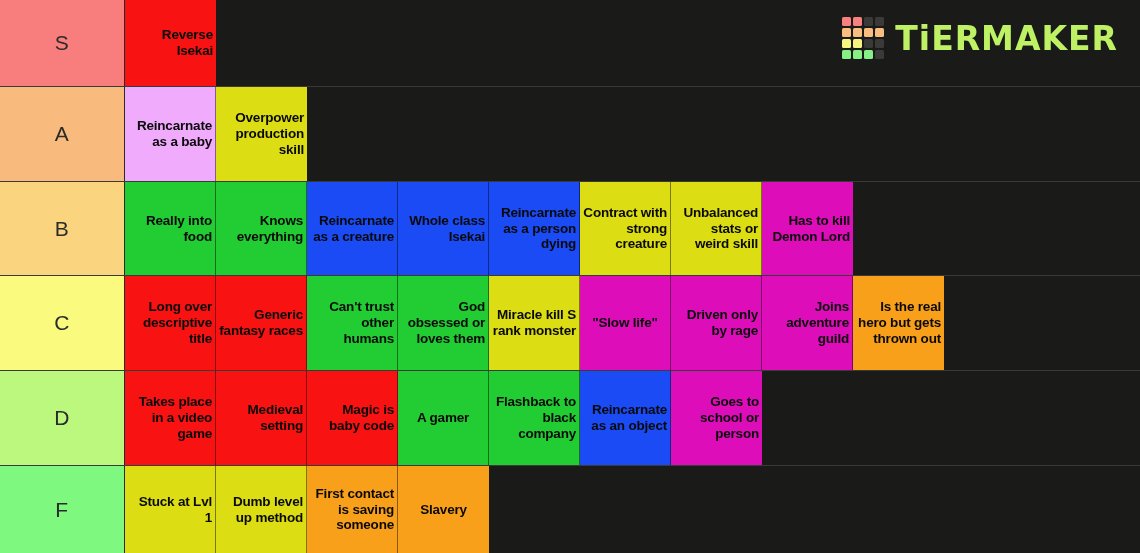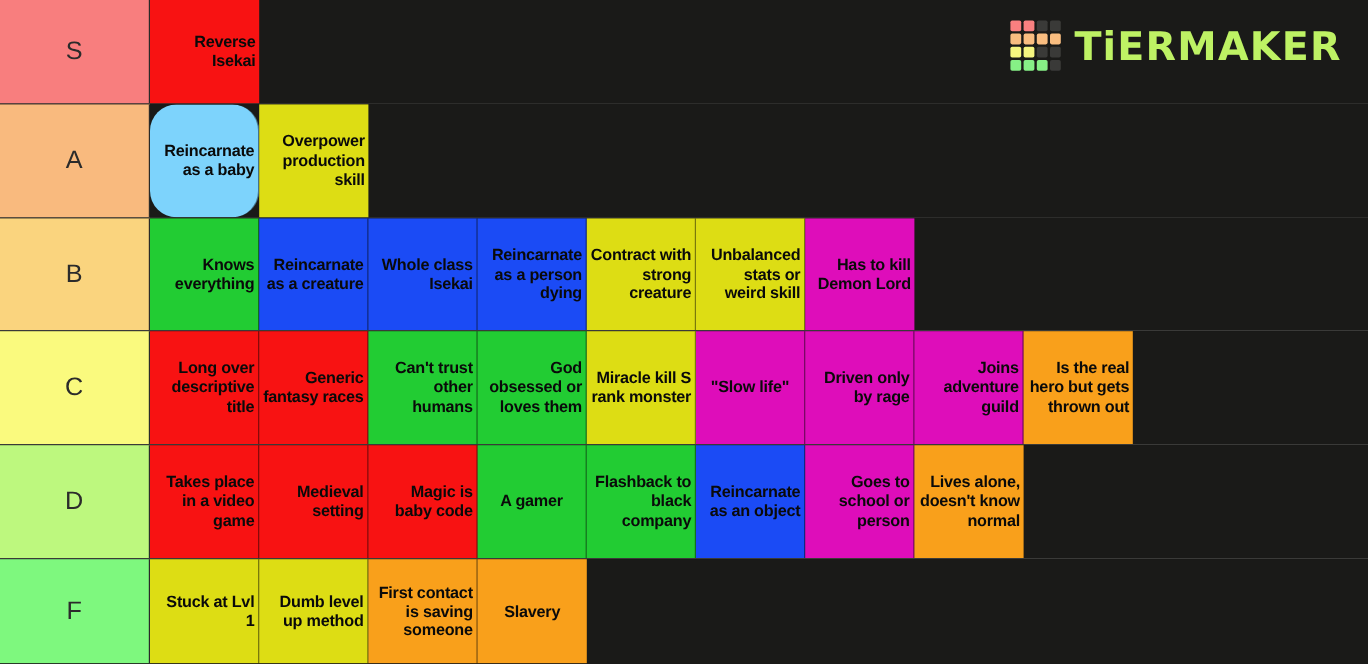--- a/index.html
+++ b/index.html
@@ -110,27 +110,28 @@
   <div id="tier-rows-container">
       <div class="tier-row" style="height: 87px;">
         <div class="tier-label" style="background: rgb(248, 126, 126);">S</div>
         <div class="tier-items">
           <div class="tier-tile" style="background: rgb(248, 18, 18);">Reverse Isekai</div>
         </div>
       </div>
       <div class="tier-row" style="height: 95px;">
         <div class="tier-label" style="background: rgb(249, 186, 126);">A</div>
         <div class="tier-items">
-          <div class="tier-tile" style="background: #7dd3fc; border-radius: 22px;">Reincarnate as a baby</div>
+          <div class="tier-tile" style="background: #f0abfc;">Reincarnate as a baby</div>
           <div class="tier-tile" style="background: rgb(221, 221, 20);">Overpower production skill</div>
         </div>
       </div>
       <div class="tier-row" style="height: 94px;">
         <div class="tier-label" style="background: rgb(250, 212, 126);">B</div>
         <div class="tier-items">
+          <div class="tier-tile" style="background: rgb(34, 204, 51);">Really into food</div>
           <div class="tier-tile" style="background: rgb(34, 204, 51);">Knows everything</div>
           <div class="tier-tile" style="background: rgb(27, 75, 245);">Reincarnate as a creature</div>
           <div class="tier-tile" style="background: rgb(27, 75, 245);">Whole class Isekai</div>
           <div class="tier-tile" style="background: rgb(27, 75, 245);">Reincarnate as a person dying</div>
           <div class="tier-tile" style="background: rgb(221, 221, 20);">Contract with strong creature</div>
           <div class="tier-tile" style="background: rgb(221, 221, 20);">Unbalanced stats or weird skill</div>
           <div class="tier-tile" style="background: rgb(222, 13, 186);">Has to kill Demon Lord</div>
         </div>
       </div>
       <div class="tier-row" style="height: 95px;">
@@ -150,21 +151,20 @@
       <div class="tier-row" style="height: 95px;">
         <div class="tier-label" style="background: rgb(189, 248, 126);">D</div>
         <div class="tier-items">
           <div class="tier-tile" style="background: rgb(248, 18, 18);">Takes place in a video game</div>
           <div class="tier-tile" style="background: rgb(248, 18, 18);">Medieval setting</div>
           <div class="tier-tile" style="background: rgb(248, 18, 18);">Magic is baby code</div>
           <div class="tier-tile" style="background: rgb(34, 204, 51);">A gamer</div>
           <div class="tier-tile" style="background: rgb(34, 204, 51);">Flashback to black company</div>
           <div class="tier-tile" style="background: rgb(27, 75, 245);">Reincarnate as an object</div>
           <div class="tier-tile" style="background: rgb(222, 13, 186);">Goes to school or person</div>
-          <div class="tier-tile" style="background: rgb(249, 160, 27);">Lives alone, doesn't know normal</div>
         </div>
       </div>
       <div class="tier-row" style="height: 88px;">
         <div class="tier-label" style="background: rgb(126, 248, 126);">F</div>
         <div class="tier-items">
           <div class="tier-tile" style="background: rgb(221, 221, 20); padding-left: 13px;">Stuck at Lvl 1</div>
           <div class="tier-tile" style="background: rgb(221, 221, 20);">Dumb level up method</div>
           <div class="tier-tile" style="background: rgb(249, 160, 27);">First contact is saving someone</div>
           <div class="tier-tile" style="background: rgb(249, 160, 27);">Slavery</div>
         </div>

